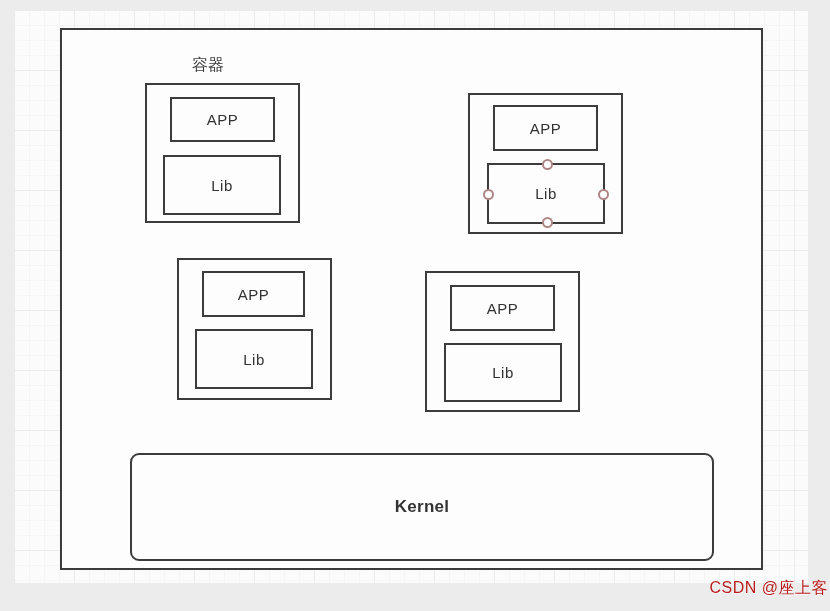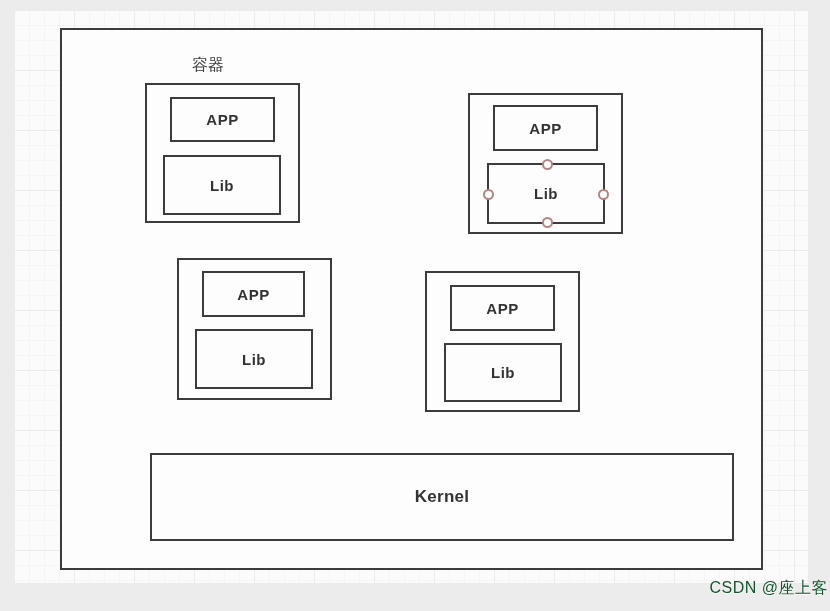--- a/index.html
+++ b/index.html
@@ -19,36 +19,36 @@
     background-size:60px 60px,60px 60px,15px 15px,15px 15px;
   }
   .shape{
     position:absolute;background:#fdfdfd;border:2px solid #3c3c3c;
     box-sizing:border-box;
     display:flex;align-items:center;justify-content:center;
   }
   .container-rect{background:#fdfdfd;}
   .group-rect{background:#fdfdfd;}
   .inner-label{
-    font-weight:700;font-size:15px;color:#333;letter-spacing:.5px;
+    font-weight:400;font-size:15px;color:#333;letter-spacing:.5px;
   }
   .kernel-label{font-weight:700;font-size:17px;color:#333;letter-spacing:.3px;}
   .container-label{
     position:absolute;left:178px;top:45px;font-size:16px;color:#3b3b3b;
   }
   .conn-dot{
     position:absolute;width:7px;height:7px;border-radius:50%;
     background:#fff;border:2px solid #b08585;box-sizing:content-box;
   }
   .dot-top{left:53px;top:-6px;}
   .dot-bottom{left:53px;bottom:-6px;}
   .dot-left{left:-6px;top:24px;}
   .dot-right{right:-6px;top:24px;}
   .watermark{
-    position:absolute;right:2px;top:578px;font-size:16px;color:#14532d;
+    position:absolute;right:2px;top:578px;font-size:16px;color:#b91c1c;
     text-shadow:0 1px 0 #ffffff;letter-spacing:.5px;
   }
 </style>
 </head>
 <body>
 
 <div class="canvas">
 
   <div class="shape container-rect" style="left:46px;top:18px;width:703px;height:542px;"></div>
   <div class="container-label">容器</div>
@@ -82,19 +82,19 @@
   </div>
 
   <div class="shape group-rect" style="left:411px;top:261px;width:155px;height:141px;"></div>
   <div class="shape" style="left:436px;top:275px;width:105px;height:46px;">
     <span class="inner-label">APP</span>
   </div>
   <div class="shape" style="left:430px;top:333px;width:118px;height:59px;">
     <span class="inner-label">Lib</span>
   </div>
 
-  <div class="shape" style="left:136px;top:443px;width:584px;height:88px;">
+  <div class="shape" style="left:116px;top:443px;width:584px;height:108px;border-radius:9px;">
     <span class="kernel-label">Kernel</span>
   </div>
 
 </div>
 
 <div class="watermark">CSDN @座上客</div>
 
 </body></html>

